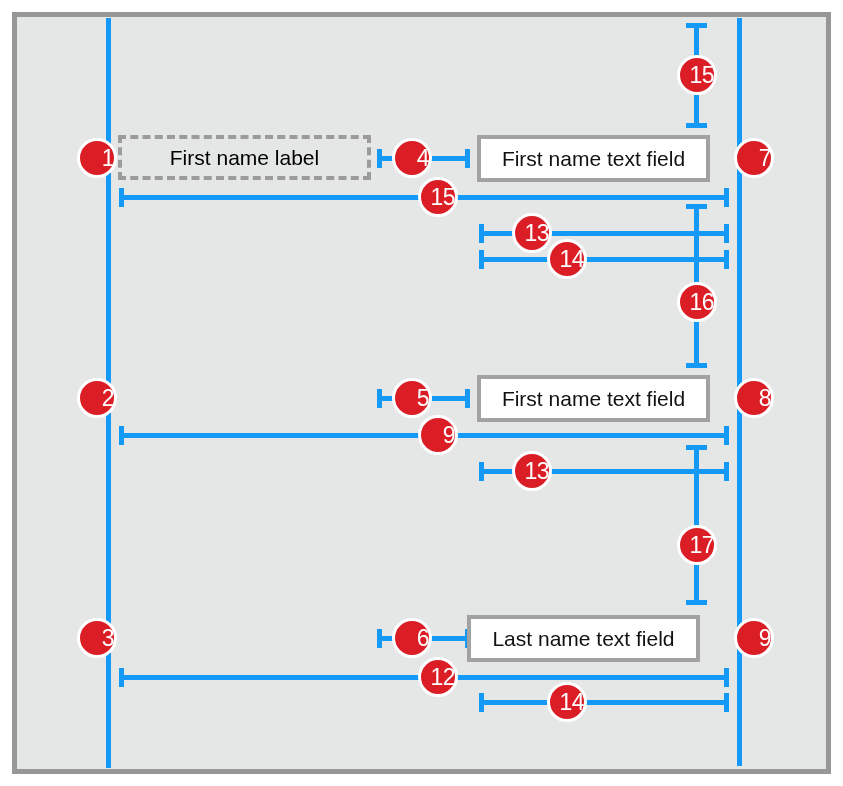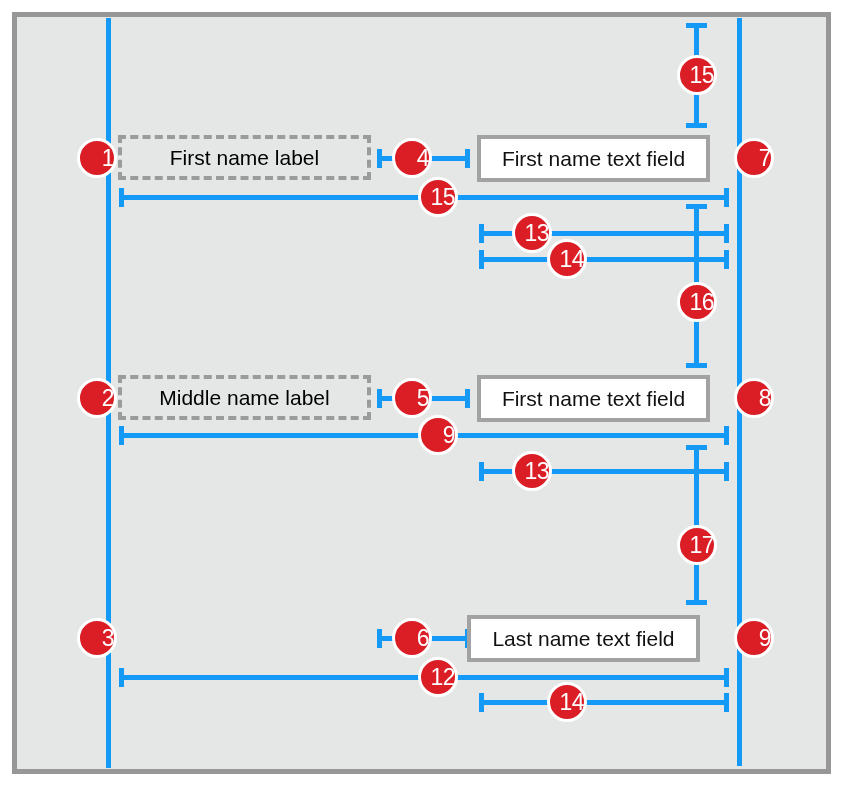--- a/index.html
+++ b/index.html
@@ -93,23 +93,20 @@
   <div class="hline" style="left:377px;top:156px;width:93px"></div>
   <div class="field-box" style="left:477px;top:135px">
     <span>First name text field</span>
   </div>
   <div class="hline" style="left:119px;top:195px;width:610px"></div>
 
   <div class="vline" style="left:694px;top:204px;height:164px"></div>
   <div class="hline" style="left:479px;top:231px;width:250px"></div>
   <div class="hline" style="left:479px;top:257px;width:250px"></div>
 
-  <div class="label-box" style="left:118px;top:375px">
-    <span>Middle name label</span>
-  </div>
   <div class="hline" style="left:377px;top:396px;width:93px"></div>
   <div class="field-box" style="left:477px;top:375px">
     <span>First name text field</span>
   </div>
   <div class="hline" style="left:119px;top:433px;width:610px"></div>
 
   <div class="vline" style="left:694px;top:445px;height:160px"></div>
   <div class="hline" style="left:479px;top:469px;width:250px"></div>
 
   <div class="hline" style="left:377px;top:636px;width:93px"></div>

